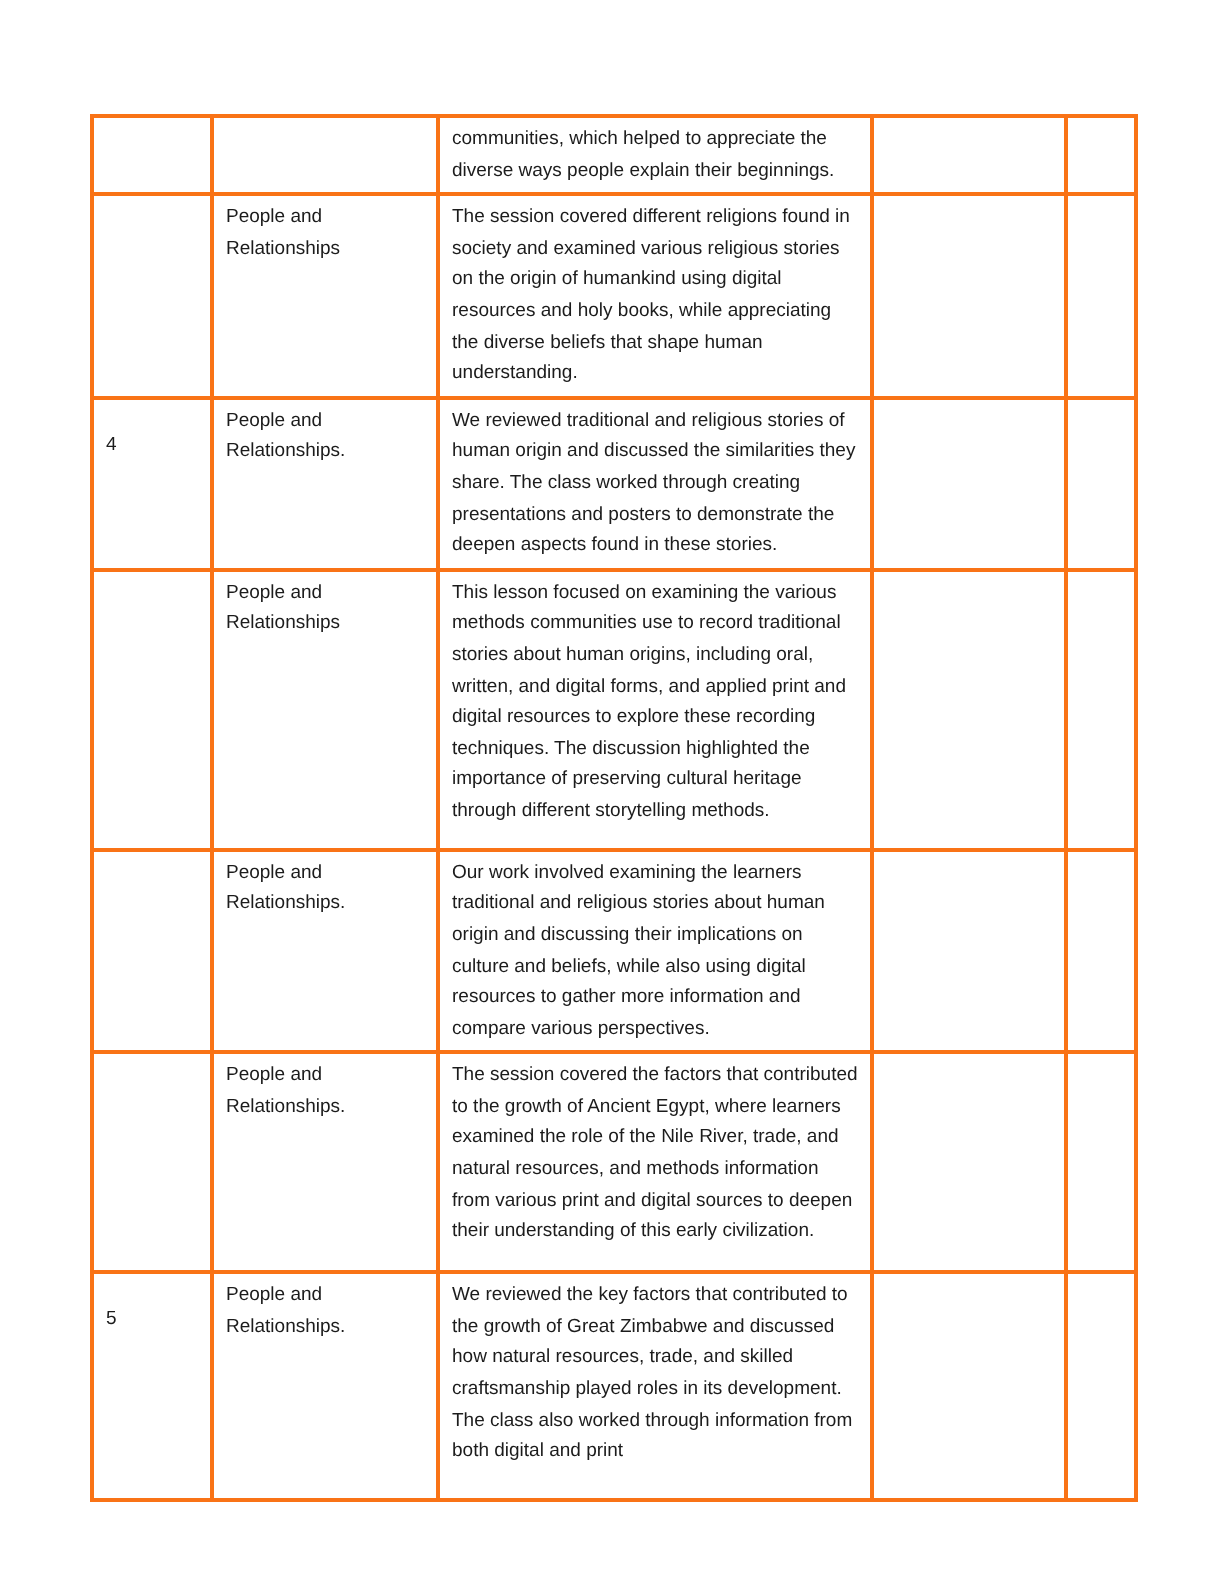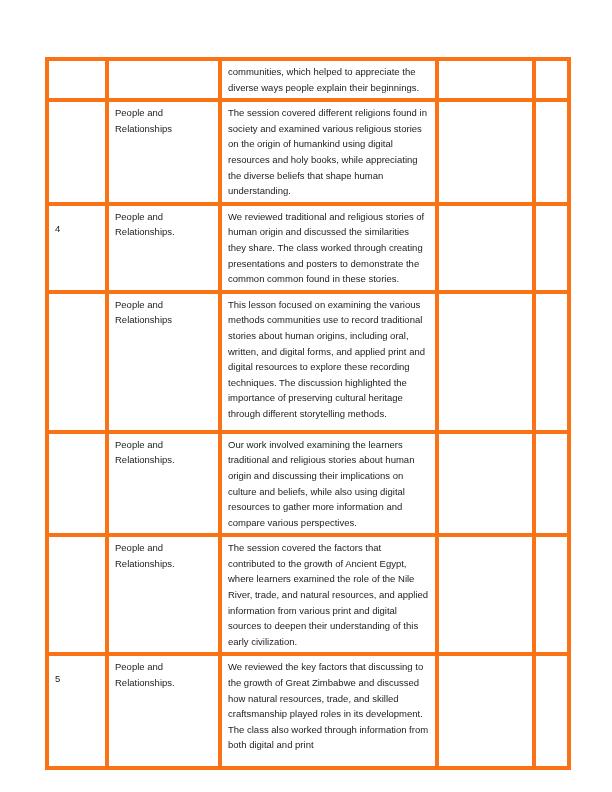--- a/index.html
+++ b/index.html
@@ -22,21 +22,21 @@
   }
   table.doc-table {
     position: absolute;
     left: 45px;
     top: 57px;
     width: 522px;
     border-collapse: collapse;
     table-layout: fixed;
   }
   table.doc-table td {
-    border: 4px solid #f97316;
+    border: 2px solid #f97316;
     vertical-align: top;
     padding: 3px 6px 3px 6px;
     font-size: 9.5px;
     line-height: 15.6px;
     color: #1c1c1c;
     overflow: hidden;
     word-wrap: break-word;
   }
   tr.r0 { height: 38px; }
   tr.r1 { height: 95px; }
@@ -89,21 +89,21 @@
         <td></td>
       </tr>
       <tr class="r2">
         <td class="week-cell">
             <div>4</div>
           </td>
         <td>
             <div>People and Relationships.</div>
           </td>
         <td>
-            <div>We reviewed traditional and religious stories of human origin and discussed the similarities they share. The class worked through creating presentations and posters to demonstrate the common common found in these stories.</div>
+            <div>We reviewed traditional and religious stories of human origin and discussed the similarities they share. The class worked through creating presentations and posters to demonstrate the deepen aspects found in these stories.</div>
           </td>
         <td></td>
         <td></td>
       </tr>
       <tr class="r3">
         <td class="week-cell">
             <div></div>
           </td>
         <td>
             <div>People and Relationships</div>
@@ -128,33 +128,33 @@
         <td></td>
       </tr>
       <tr class="r5">
         <td class="week-cell">
             <div></div>
           </td>
         <td>
             <div>People and Relationships.</div>
           </td>
         <td>
-            <div>The session covered the factors that contributed to the growth of Ancient Egypt, where learners examined the role of the Nile River, trade, and natural resources, and applied information from various print and digital sources to deepen their understanding of this early civilization.</div>
+            <div>The session covered the factors that contributed to the growth of Ancient Egypt, where learners examined the role of the Nile River, trade, and natural resources, and methods information from various print and digital sources to deepen their understanding of this early civilization.</div>
           </td>
         <td></td>
         <td></td>
       </tr>
       <tr class="r6">
         <td class="week-cell">
             <div>5</div>
           </td>
         <td>
             <div>People and Relationships.</div>
           </td>
         <td>
-            <div>We reviewed the key factors that discussing to the growth of Great Zimbabwe and discussed how natural resources, trade, and skilled craftsmanship played roles in its development. The class also worked through information from both digital and print</div>
+            <div>We reviewed the key factors that contributed to the growth of Great Zimbabwe and discussed how natural resources, trade, and skilled craftsmanship played roles in its development. The class also worked through information from both digital and print</div>
           </td>
         <td></td>
         <td></td>
       </tr>
     </tbody>
   </table>
 </div>
 
 </body></html>

